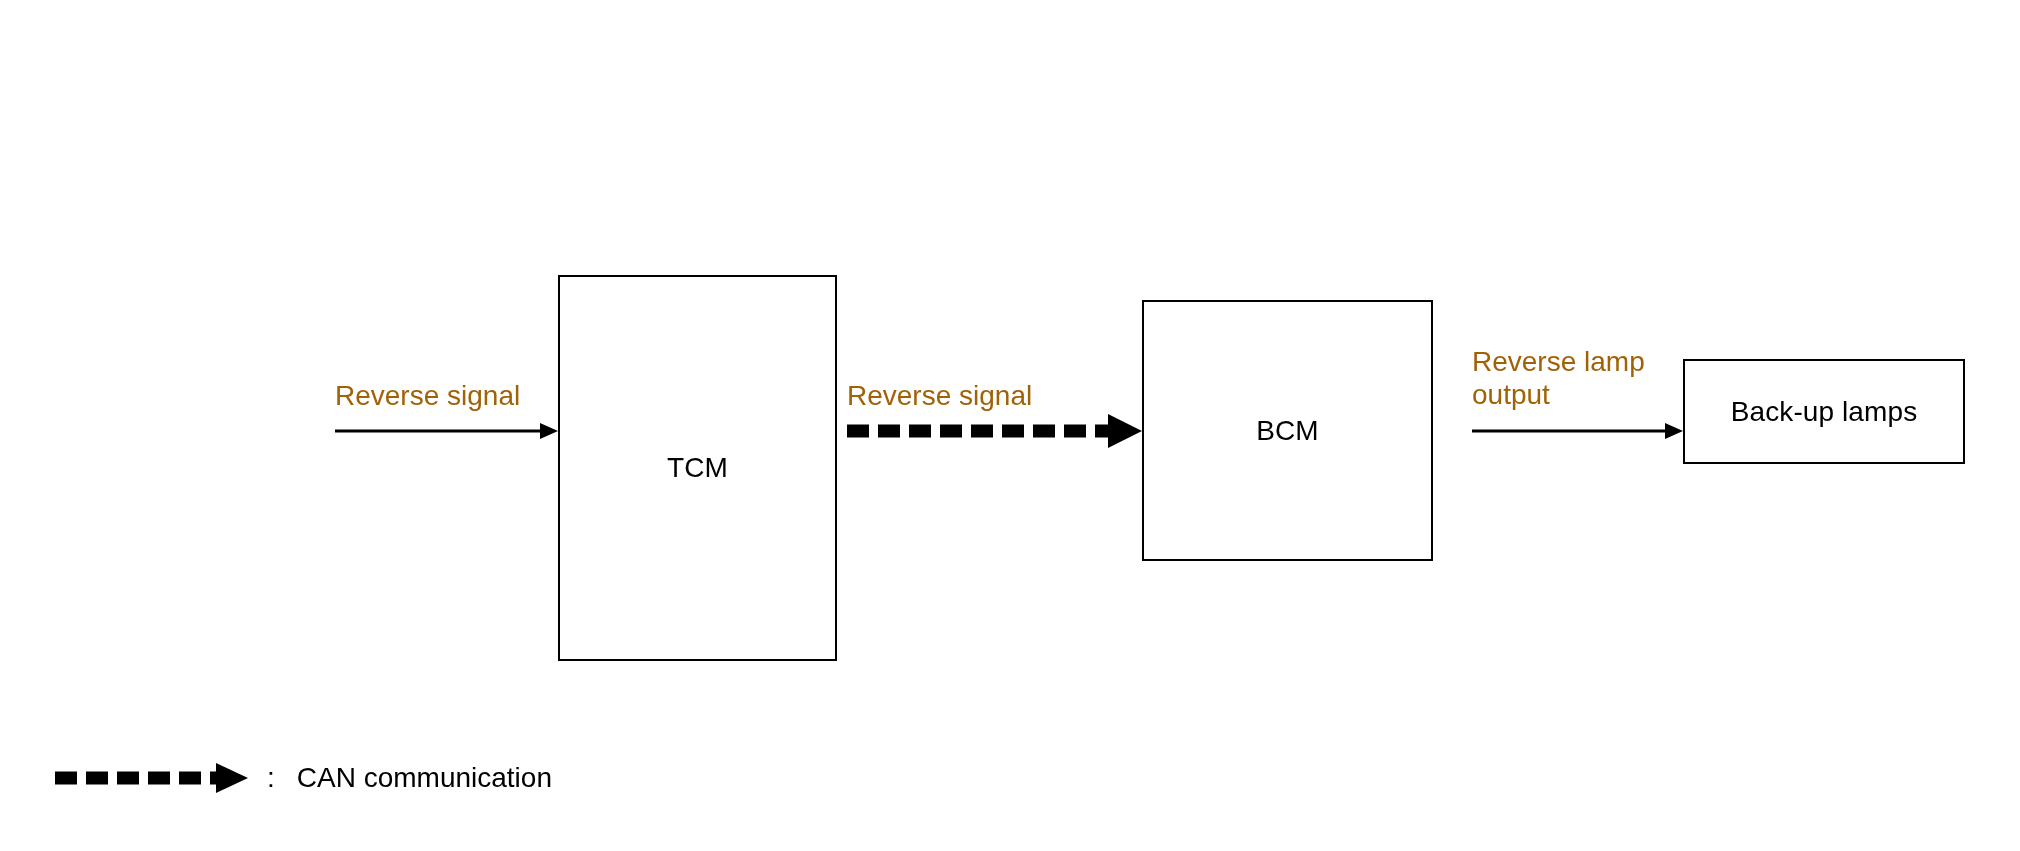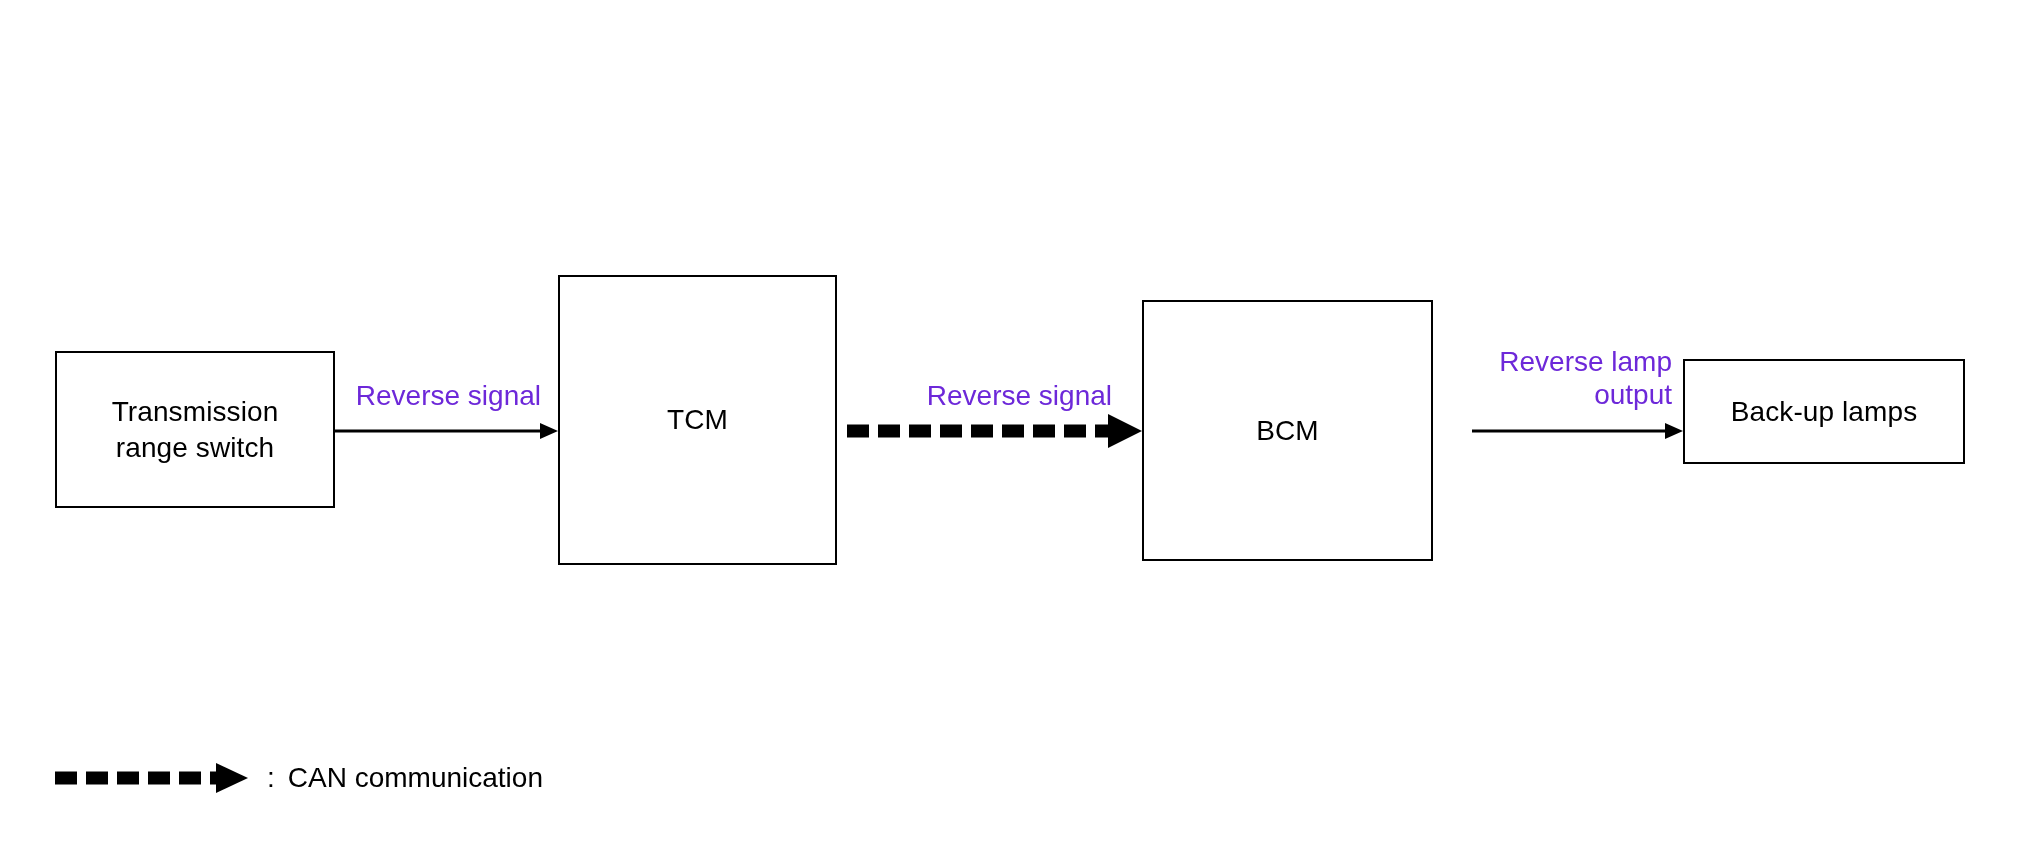--- a/index.html
+++ b/index.html
@@ -34,22 +34,22 @@
     font-size: 28px;
     line-height: 36px;
     color: #000000;
     white-space: pre-line;
     letter-spacing: 0.1px;
   }
   .edge-label {
     position: absolute;
     font-size: 28px;
     line-height: 33px;
-    color: #6d28d9;
-    text-align: right;
+    color: #a16207;
+    text-align: left;
     white-space: pre-line;
   }
   .svg-layer {
     position: absolute;
     left: 0;
     top: 0;
     width: 2020px;
     height: 851px;
     pointer-events: none;
   }
@@ -68,36 +68,32 @@
   }
   .legend-colon {
     font-size: 28px;
     line-height: 46px;
     margin-left: 14px;
     color: #000000;
   }
   .legend-text {
     font-size: 28px;
     line-height: 46px;
-    margin-left: 13px;
+    margin-left: 22px;
     color: #000000;
     white-space: nowrap;
   }
 </style>
 </head>
 <body>
 
 <div id="diagram-root">
 
-  <div class="node-box" style="left:55px; top:351px; width:280px; height:157px;">
-    <span class="node-label">Transmission
-range switch</span>
-  </div>
 
-  <div class="node-box" style="left:558px; top:275px; width:279px; height:290px;">
+  <div class="node-box" style="left:558px; top:275px; width:279px; height:386px;">
     <span class="node-label">TCM</span>
   </div>
 
   <div class="node-box" style="left:1142px; top:300px; width:291px; height:261px;">
     <span class="node-label">BCM</span>
   </div>
 
   <div class="node-box" style="left:1683px; top:359px; width:282px; height:105px;">
     <span class="node-label">Back-up lamps</span>
   </div>

